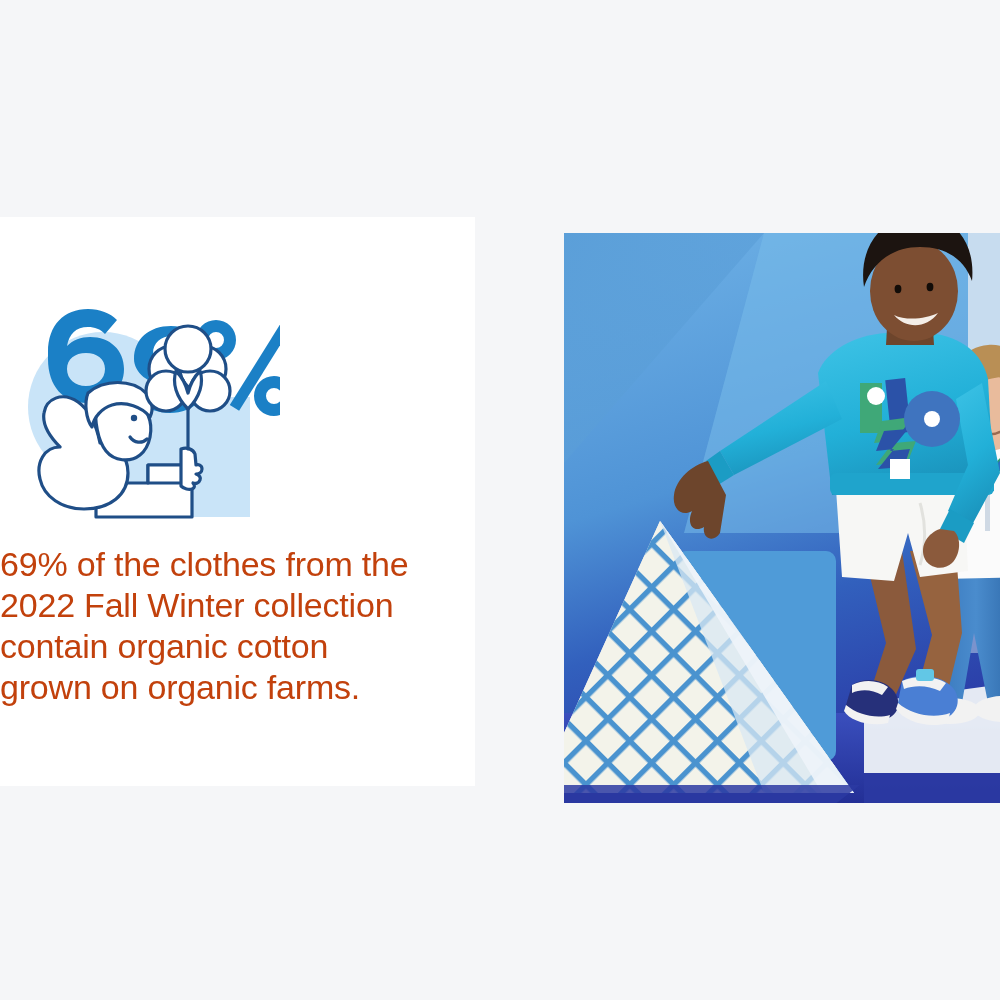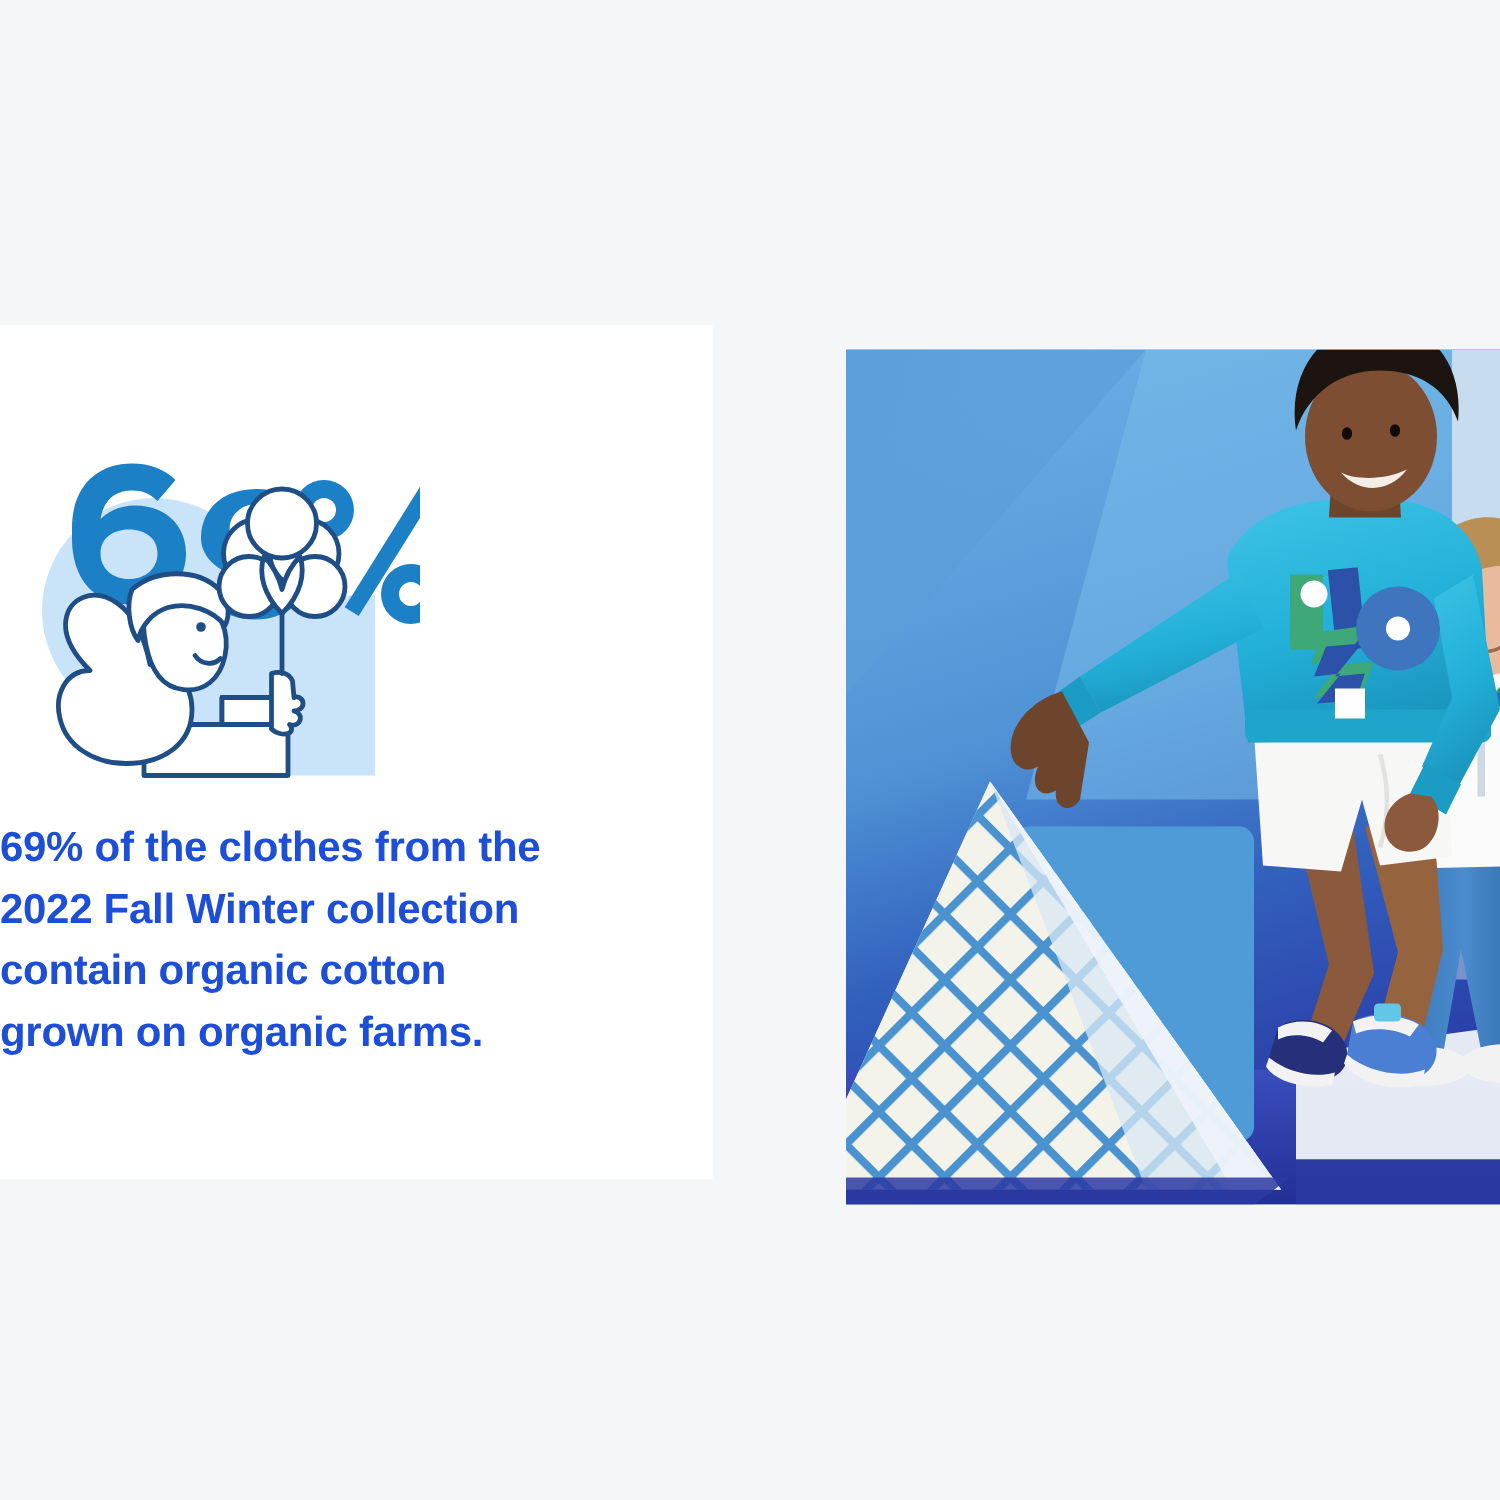--- a/index.html
+++ b/index.html
@@ -38,25 +38,25 @@
   }
   #illustration svg { display:block; width:100%; height:100%; }
 
   
   #stat-text {
     position: absolute;
     left: 112px;
     top: 327px;
     width: 520px;
     margin: 0;
-    font-size: 28px;
+    font-size: 34px;
     line-height: 41px;
     letter-spacing: -0.2px;
-    color: #1d4ed8;
-    font-weight: 700;
+    color: #c2410c;
+    font-weight: 400;
     white-space: pre-line;
   }
 
   
   #photo {
     position: absolute;
     left: 524px;
     top: 217px;
     width: 476px;       
     height: 570px;

